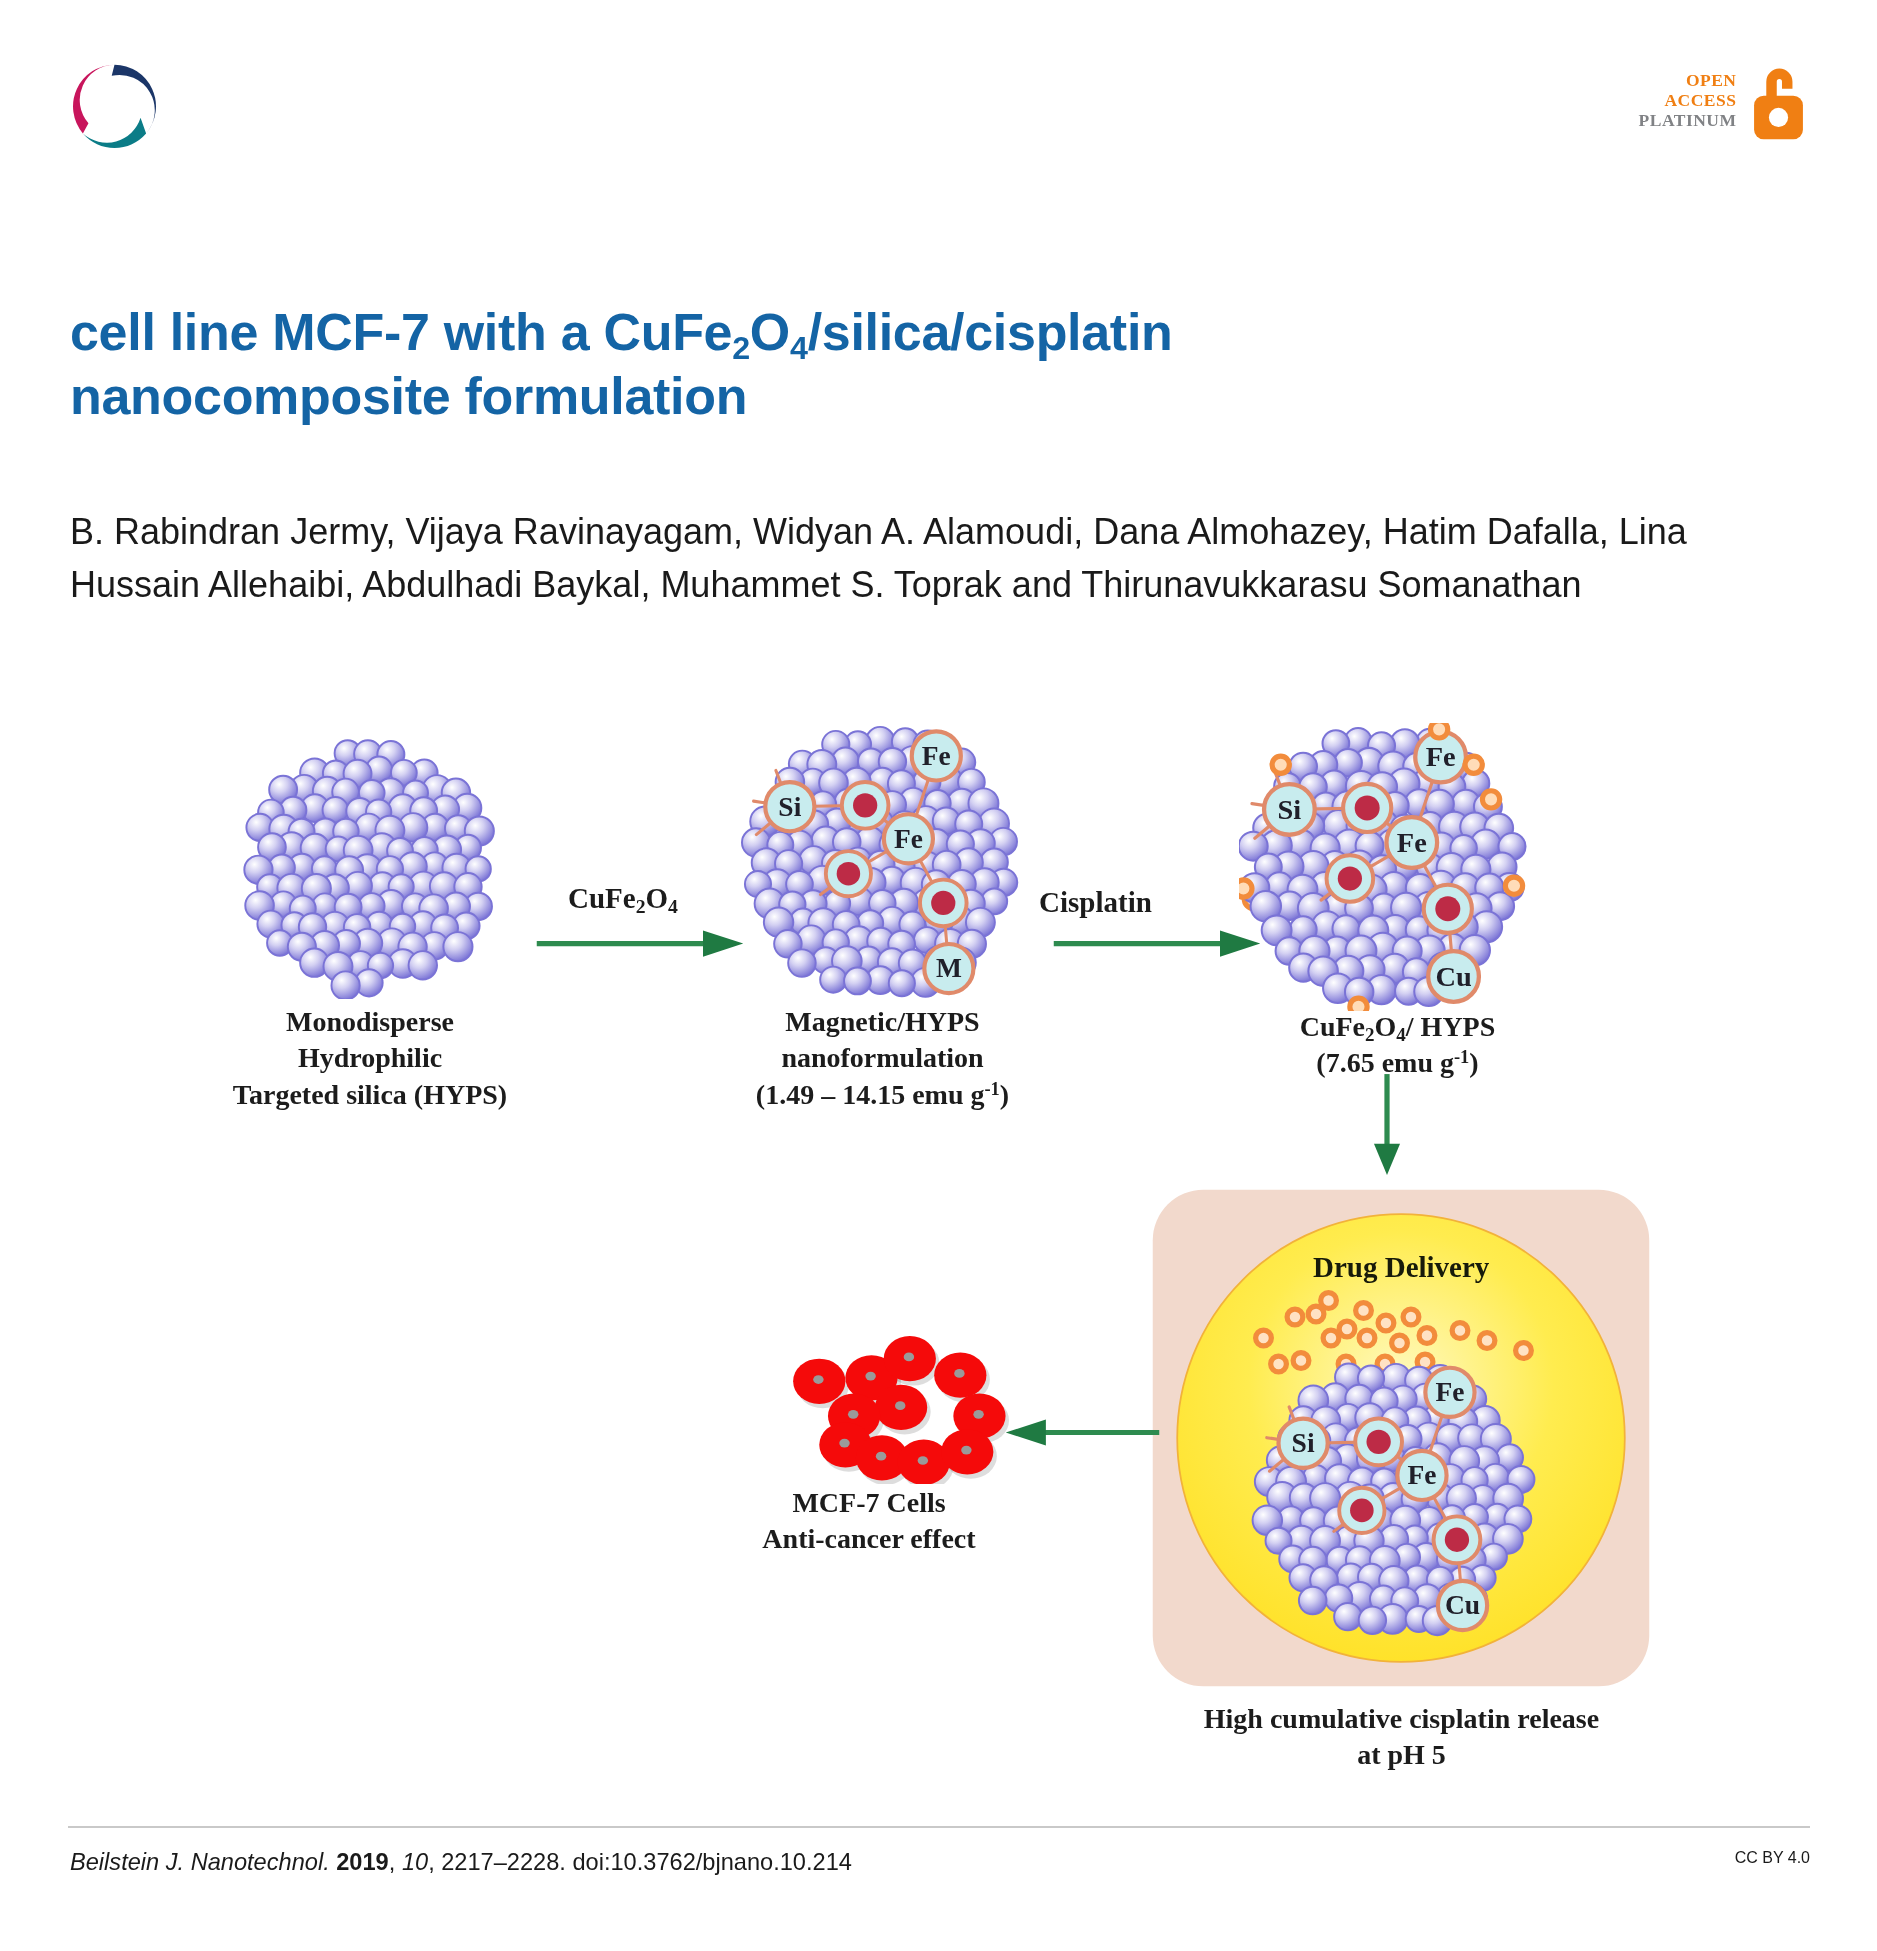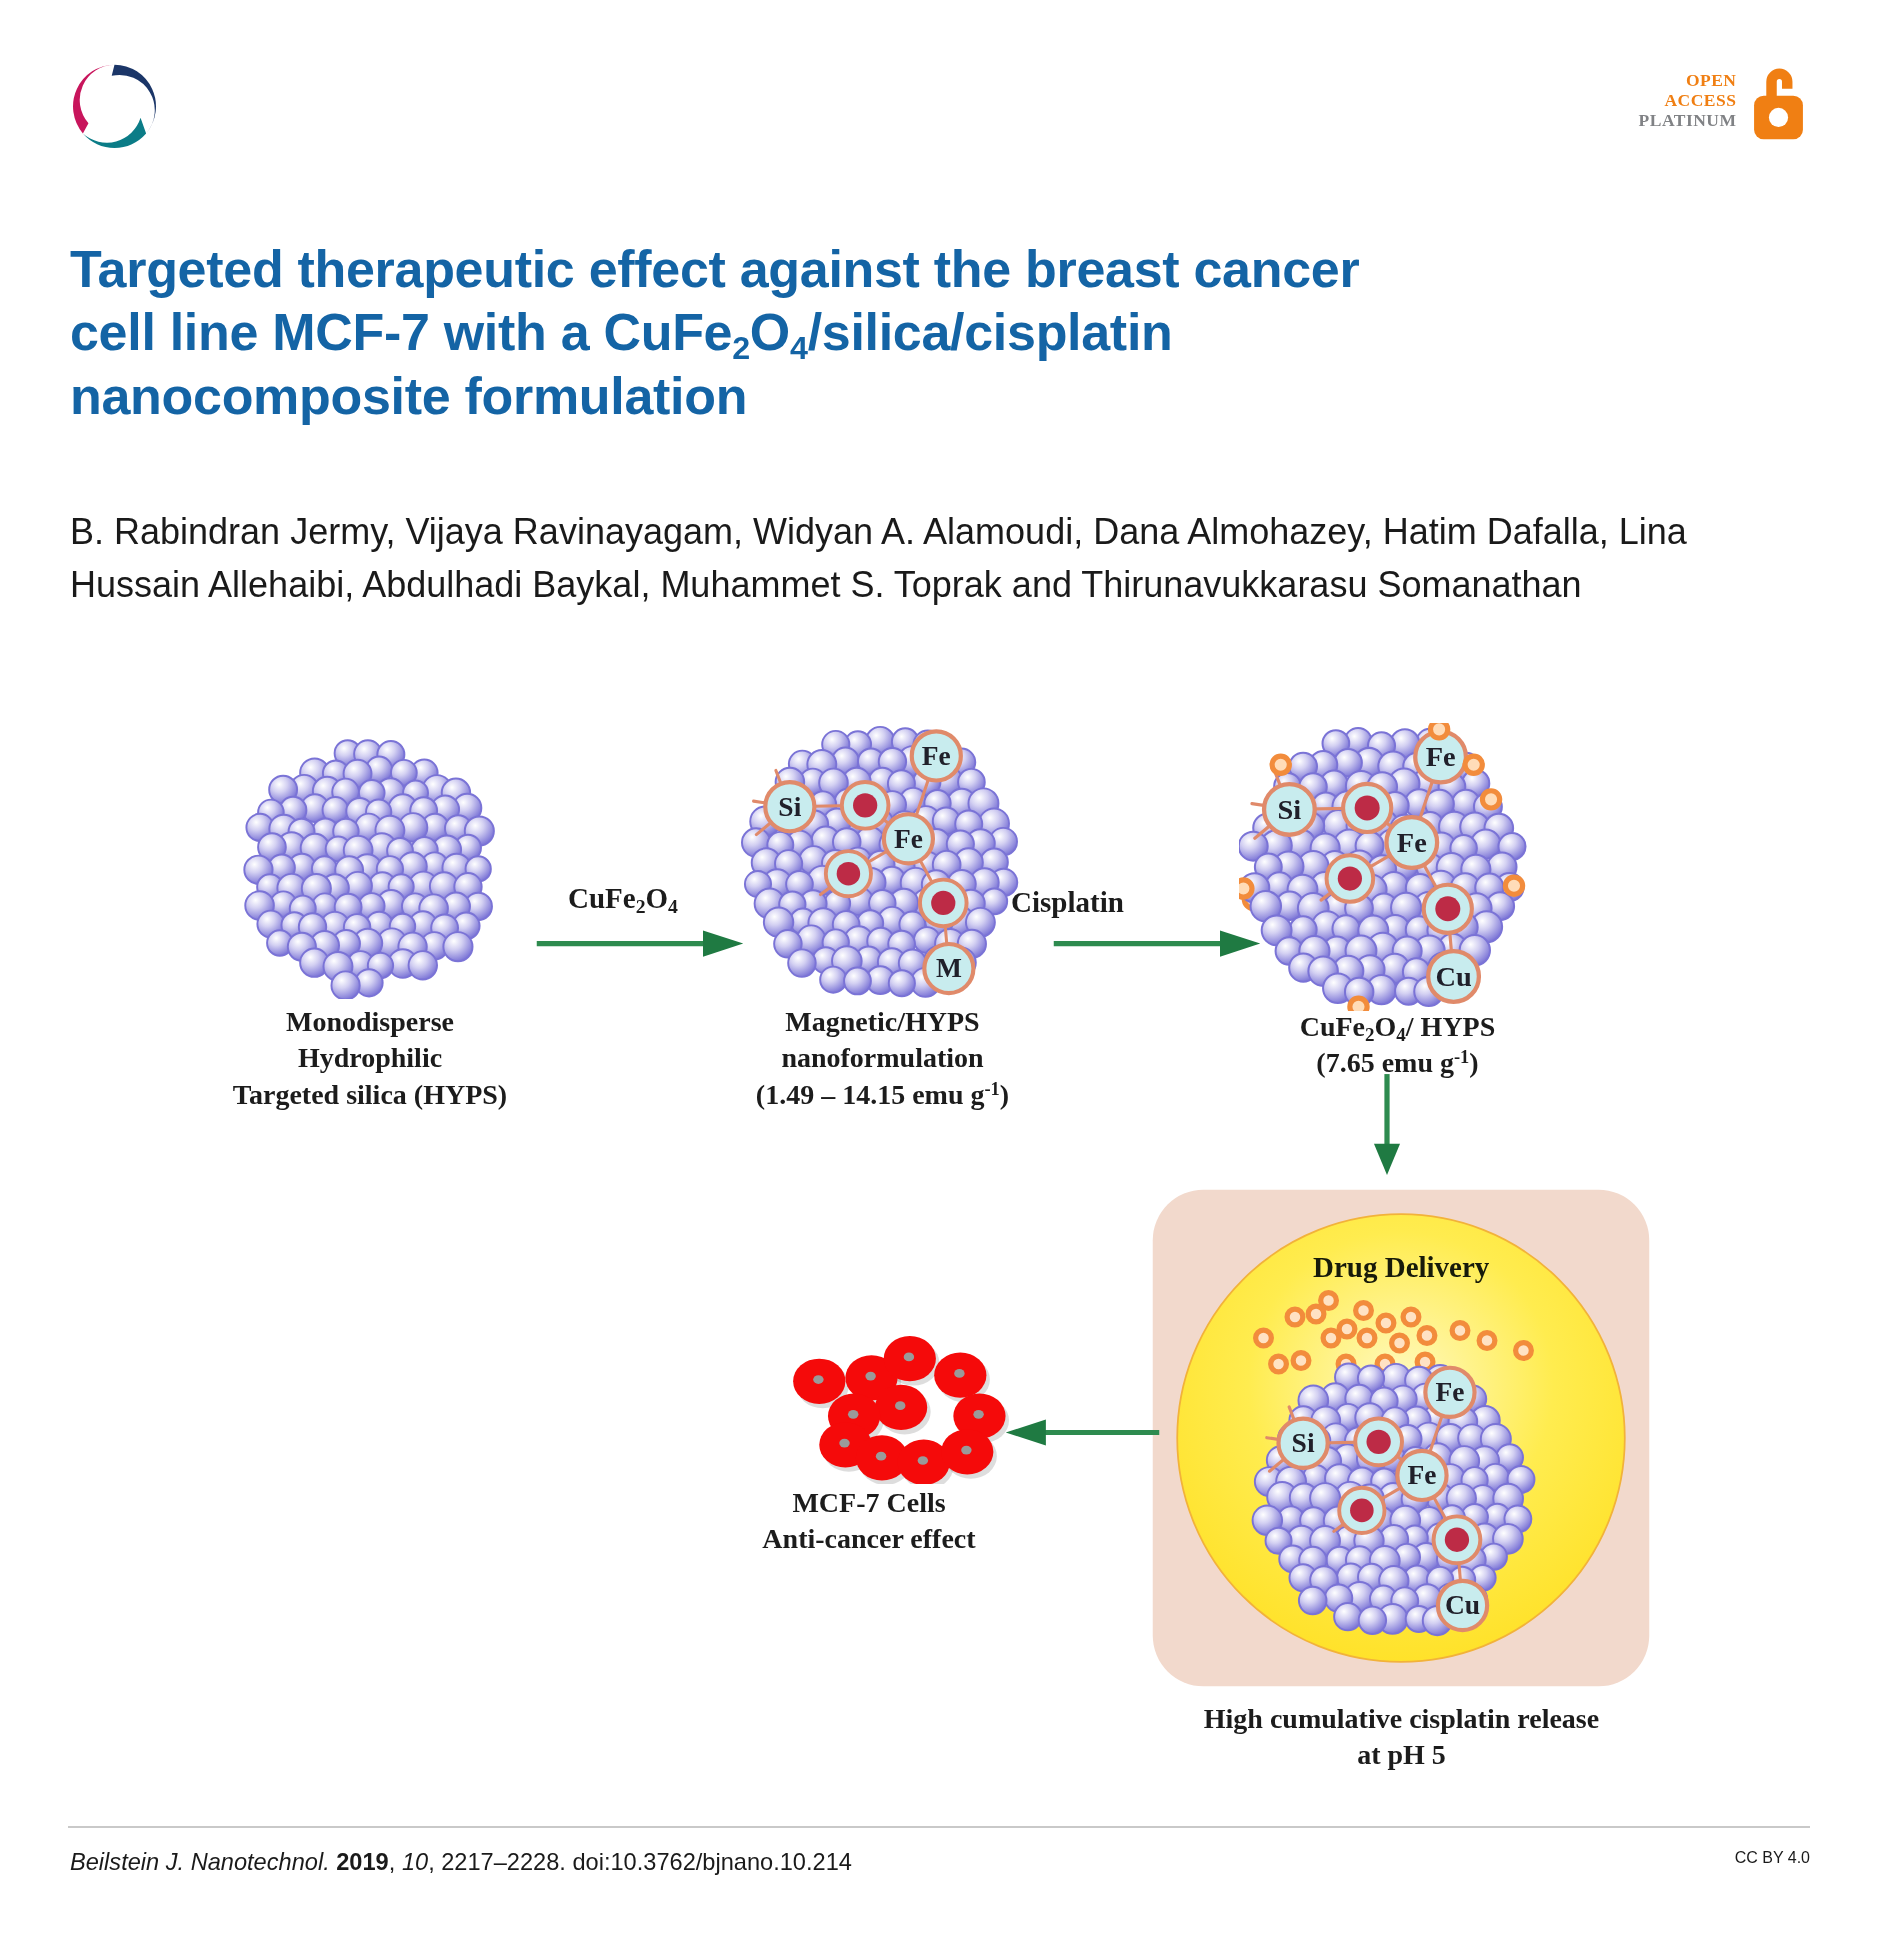--- a/index.html
+++ b/index.html
@@ -219,21 +219,21 @@
       </div>
       <svg class="oa-lock" viewBox="0 0 72 94">
         <path d="M22 44 L22 26 A15 15 0 0 1 52 26 L52 34 L40 34 L40 26 A3 3 0 0 0 34 26 L34 44 Z" fill="#f07f13"></path>
         <rect x="8" y="42" width="56" height="50" rx="11" fill="#f07f13"></rect>
         <circle cx="36" cy="67" r="11" fill="#ffffff"></circle>
       </svg>
     </div>
   </div>
 
   <h1 class="title">
-    <span>Targeted therapeutic effect against the breast cancer</span><br>
+    <br>
     <span>cell line MCF-7 with a CuFe</span><sub>2</sub><span>O</span><sub>4</sub><span>/silica/cisplatin</span><br>
     <span>nanocomposite formulation</span>
   </h1>
 
   <div class="authors">B. Rabindran Jermy, Vijaya Ravinayagam, Widyan A. Alamoudi, Dana Almohazey, Hatim Dafalla, Lina Hussain Allehaibi, Abdulhadi Baykal, Muhammet S. Toprak and Thirunavukkarasu Somanathan</div>
 
   <div class="abstract-figure">
 
     <div class="np-cluster" style="left:243px; top:21px; width:253px; height:262px;">
       <svg viewBox="0 0 290 300">
@@ -543,21 +543,21 @@
             <text x="238.4" y="291.73760000000004" text-anchor="middle" font-family="&quot;Liberation Serif&quot;, serif" font-weight="700" font-size="31.5" fill="#20202a">M</text>
           </g>
       </svg>
     </div>
     <div class="fig-label" style="left:721px; top:288px; width:323px;">
       <span>Magnetic/HYPS</span><br>
       <span>nanoformulation</span><br>
       <span>(1.49 – 14.15 emu g</span><sup>-1</sup><span>)</span>
     </div>
 
-    <div class="arrow-label" style="left:1011px; top:170px;text-align:center;">
+    <div class="arrow-label" style="left:1039px; top:170px;text-align:center;">
       <span>Cisplatin</span>
     </div>
     <svg class="arrow-svg" style="left:1239px; top:168px; width:30px; height:30px;" viewBox="0 0 34 34">
         <circle cx="17" cy="17" r="11" fill="#ffd9b8" stroke="#f28c3c" stroke-width="6"></circle>
     </svg>
     <svg class="arrow-svg" style="left:1052px; top:210px; width:210px; height:35px;" viewBox="0 0 240 40">
       <line x1="2" y1="20" x2="196" y2="20" stroke="#2e8b4f" stroke-width="6"></line>
       <polygon points="192,5 238,20 192,35" fill="#1f7a42"></polygon>
     </svg>
 

